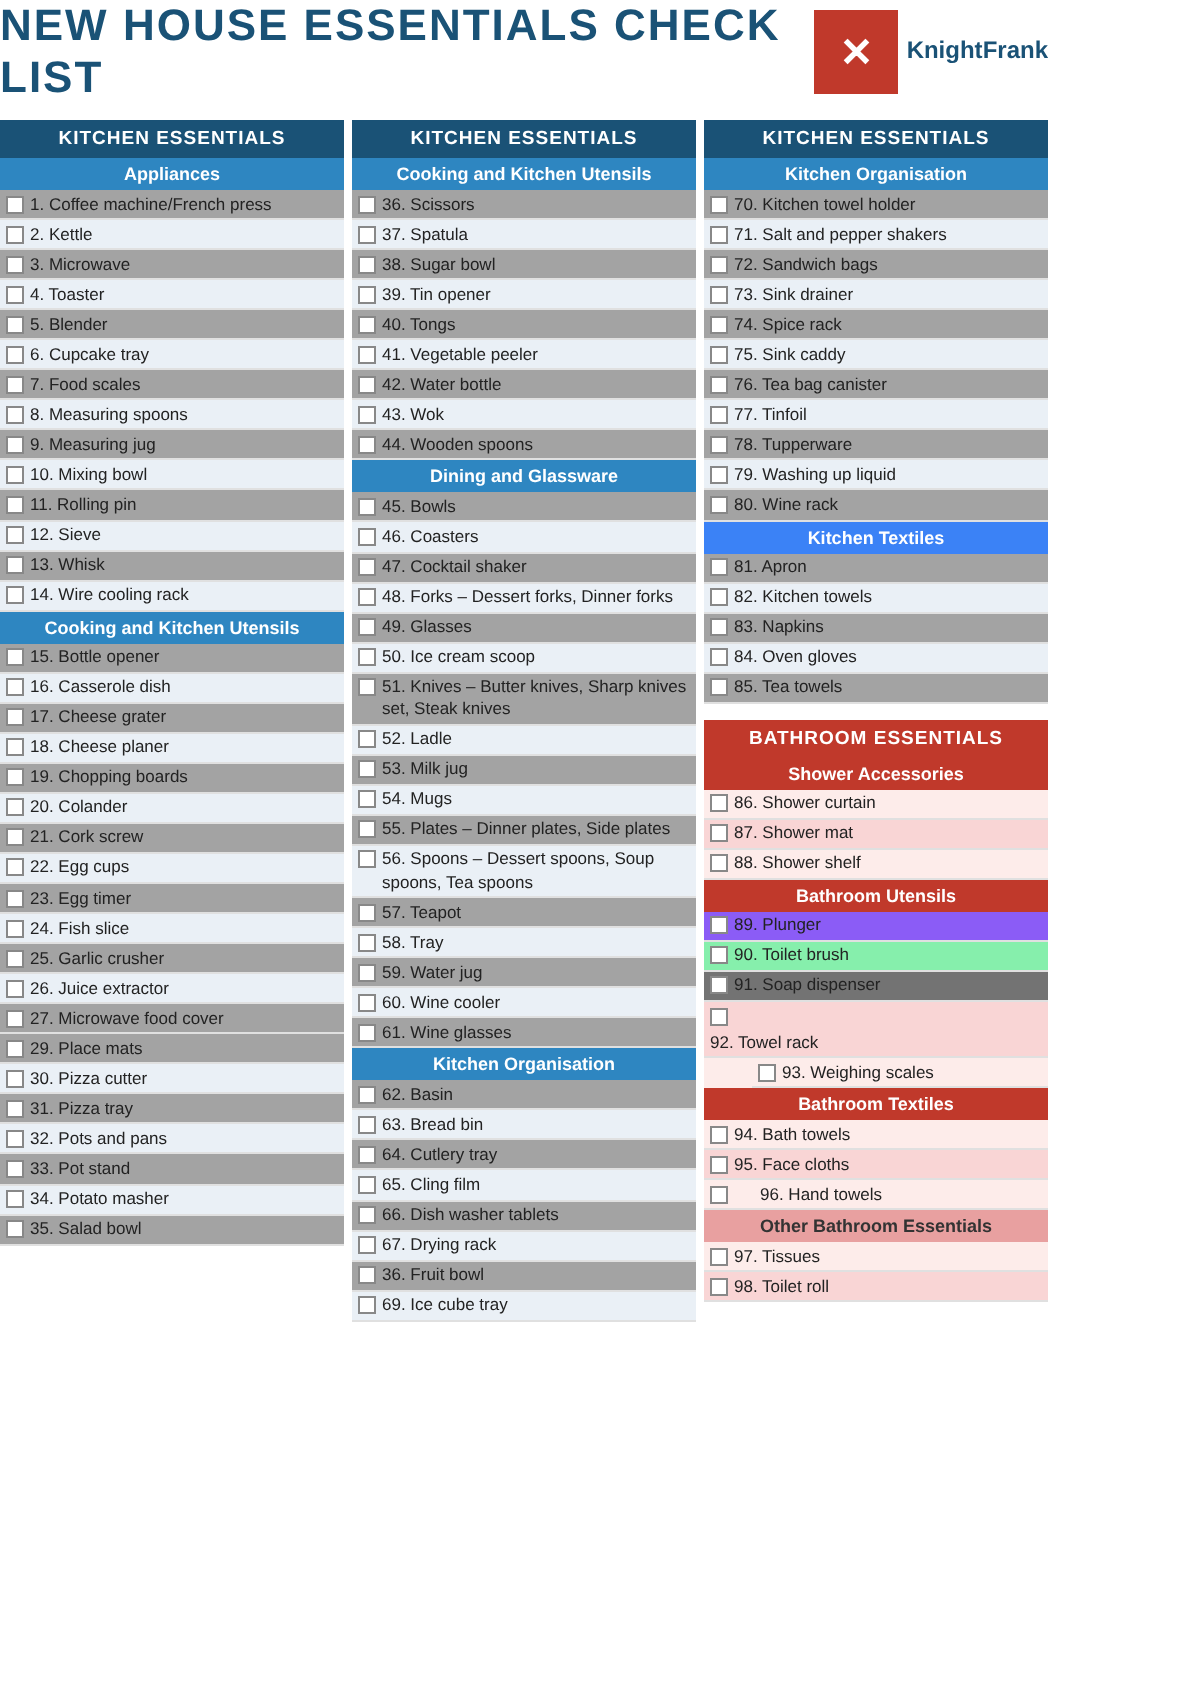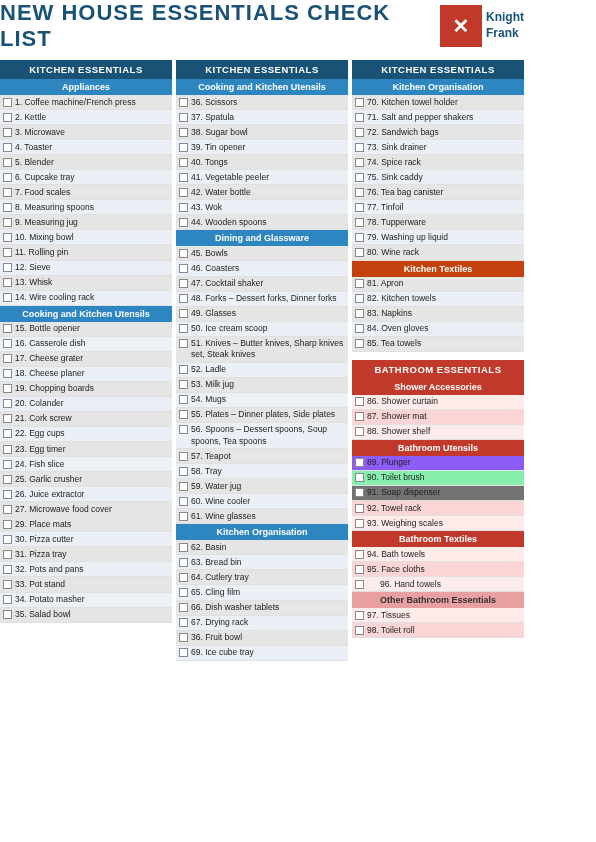--- a/index.html
+++ b/index.html
@@ -39,21 +39,21 @@
       background: #c0392b;
       display: flex;
       align-items: center;
       justify-content: center;
       color: white;
       font-size: 20px;
       font-weight: bold;
     }
     .logo-text {
       display: flex;
-      flex-direction: column;
+      flex-direction: row;
       font-weight: bold;
       font-size: 12px;
       color: #1a5276;
       line-height: 1.3;
     }
     .columns-wrapper {
       display: flex;
       gap: 4px;
       align-items: flex-start;
     }
@@ -75,21 +75,21 @@
     }
     .section-header-sub {
       background: #2e86c1;
       color: white;
       text-align: center;
       font-weight: bold;
       font-size: 9px;
       padding: 3px 2px;
     }
     .section-header-sub.kitchen-textiles {
-      background: #c2410c;
+      background: #3b82f6;
     }
     .section-header-sub.bath-acc {
       background: #c0392b;
       color: white;
     }
     .section-header-sub.bath-util {
       background: #c0392b;
       color: white;
     }
     .section-header-sub.bath-text {
@@ -97,21 +97,21 @@
       color: white;
     }
     .section-header-sub.bath-other {
       background: #e8a0a0;
       color: #333;
     }
     .bathroom-main {
       background: #c0392b;
     }
     .items-list {
-      background: #e5e5e5;
+      background: #a3a3a3;
     }
     .item-row {
       display: flex;
       align-items: flex-start;
       padding: 1.5px 3px;
       border-bottom: 1px solid #e0e0e0;
       gap: 3px;
     }
     .item-row.alt {
       background: #eaf0f6;
@@ -555,25 +555,25 @@
             <span class="item-text">89. Plunger</span>
           </div>
         <div class="item-row" style="background:#86efac;">
             <div class="checkbox"></div>
             <span class="item-text">90. Toilet brush</span>
           </div>
         <div class="item-row" style="background:#737373;">
             <div class="checkbox"></div>
             <span class="item-text">91. Soap dispenser</span>
           </div>
-        <div class="item-row" style="background:#f9d5d5;">
+        <div class="item-row" style="background:#f9d5d5;flex-direction:column;">
             <div class="checkbox"></div>
             <span class="item-text">92. Towel rack</span>
           </div>
-        <div class="item-row" style="background:#fdecea;">
+        <div class="item-row" style="background:#fdecea;margin-left:24px;">
             <div class="checkbox"></div>
             <span class="item-text">93. Weighing scales</span>
           </div>
       </div>
 
       <div class="section-header-sub bath-text">Bathroom Textiles</div>
       <div class="items-list" style="background:#fdecea;">
         <div class="item-row" style="background:#fdecea;">
             <div class="checkbox"></div>
             <span class="item-text">94. Bath towels</span>

